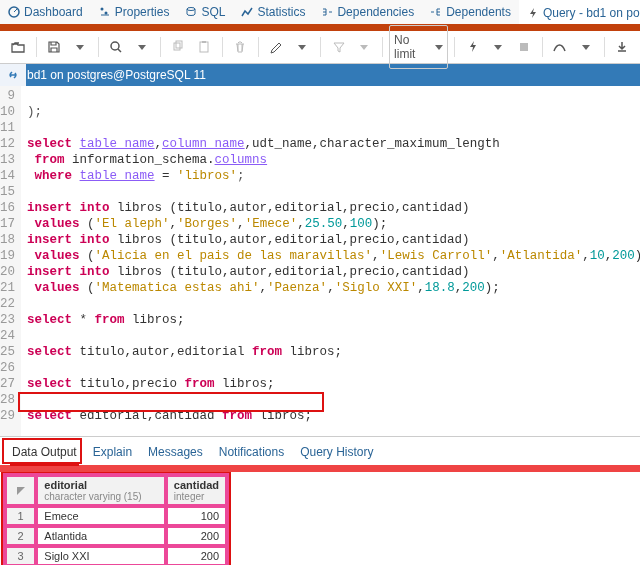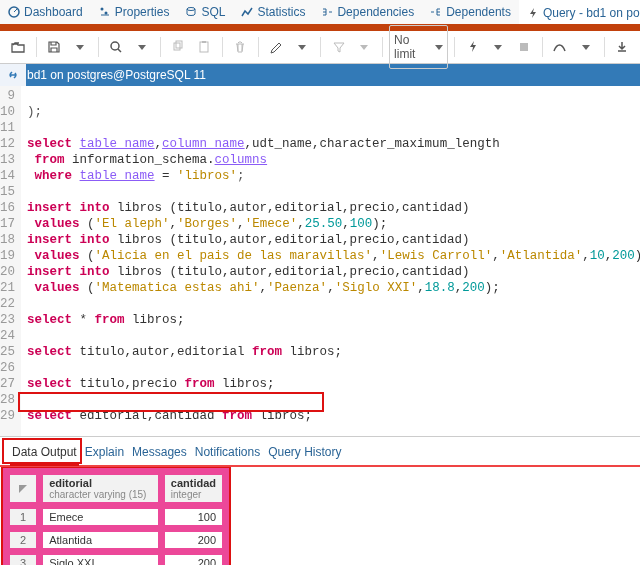--- a/index.html
+++ b/index.html
@@ -18,26 +18,26 @@
   .conn-text { padding:0 1px; font-size:12px;}
   .editor-wrap { display:flex; height:350px; font-family: Consolas,"Courier New",monospace; font-size:12.5px; line-height:16px; overflow:hidden; border-bottom:1px solid #ccc;}
   .gutter { background:#f6f6f6; color:#999; text-align:right; padding:2px 6px 2px 0; user-select:none; width:26px;}
   .code { padding:2px 6px; white-space:pre; flex:1; position:relative;}
   .kw { color:#c05; font-weight:bold;}
   .id { color:#8b5cf6;text-decoration:underline;}
   .str { color:#b80;}
   .num { color:#099;}
   .punc { color:#555;}
   .highlight-box { position:absolute; border:2px solid #d11; }
-  .out-tabs { display:flex; gap:4px; padding:6px 10px 4px; border-bottom:2px solid #ef4444; font-size:12px; position:relative;}
+  .out-tabs { display:flex; gap:12px; padding:6px 10px 4px; border-bottom:7px solid #ef4444; font-size:12px; position:relative;}
   .out-tab { color:#2a6496; cursor:pointer; padding:2px 2px;}
   .out-tab.active { color:#333; border-bottom:2px solid #d11; margin-bottom:-5px;}
   .out-area { border:2px solid #d11; margin:-1px 0 0 1px; width:226px;}
   table.results { border-collapse:collapse; font-size:11px; width:100%;}
-  table.results th, table.results td { border:7px solid #ec4899; padding:2px 6px; text-align:left; background:#fff;}
+  table.results th, table.results td { border:4px solid #ec4899; padding:2px 6px; text-align:left; background:#fff;}
   table.results th { background:#f2f2f2; font-weight:normal;}
   .col-header .cname { color:#333; font-weight:bold;}
   .col-header .ctype { color:#888; font-size:10px;}
   .rownum { background:#f2f2f2!important; text-align:center!important; color:#666; width:16px;}
   .r-int { text-align:right!important;}
   .caret { width:0; height:0; border-left:4px solid transparent; border-right:4px solid transparent; border-top:5px solid #666; display:inline-block;}
   .out-tabs-hl { position:absolute; border:2px solid #d11; left:2px; top:1px; width:76px; height:22px; pointer-events:none;}
 </style>
 </head>
 <body>

